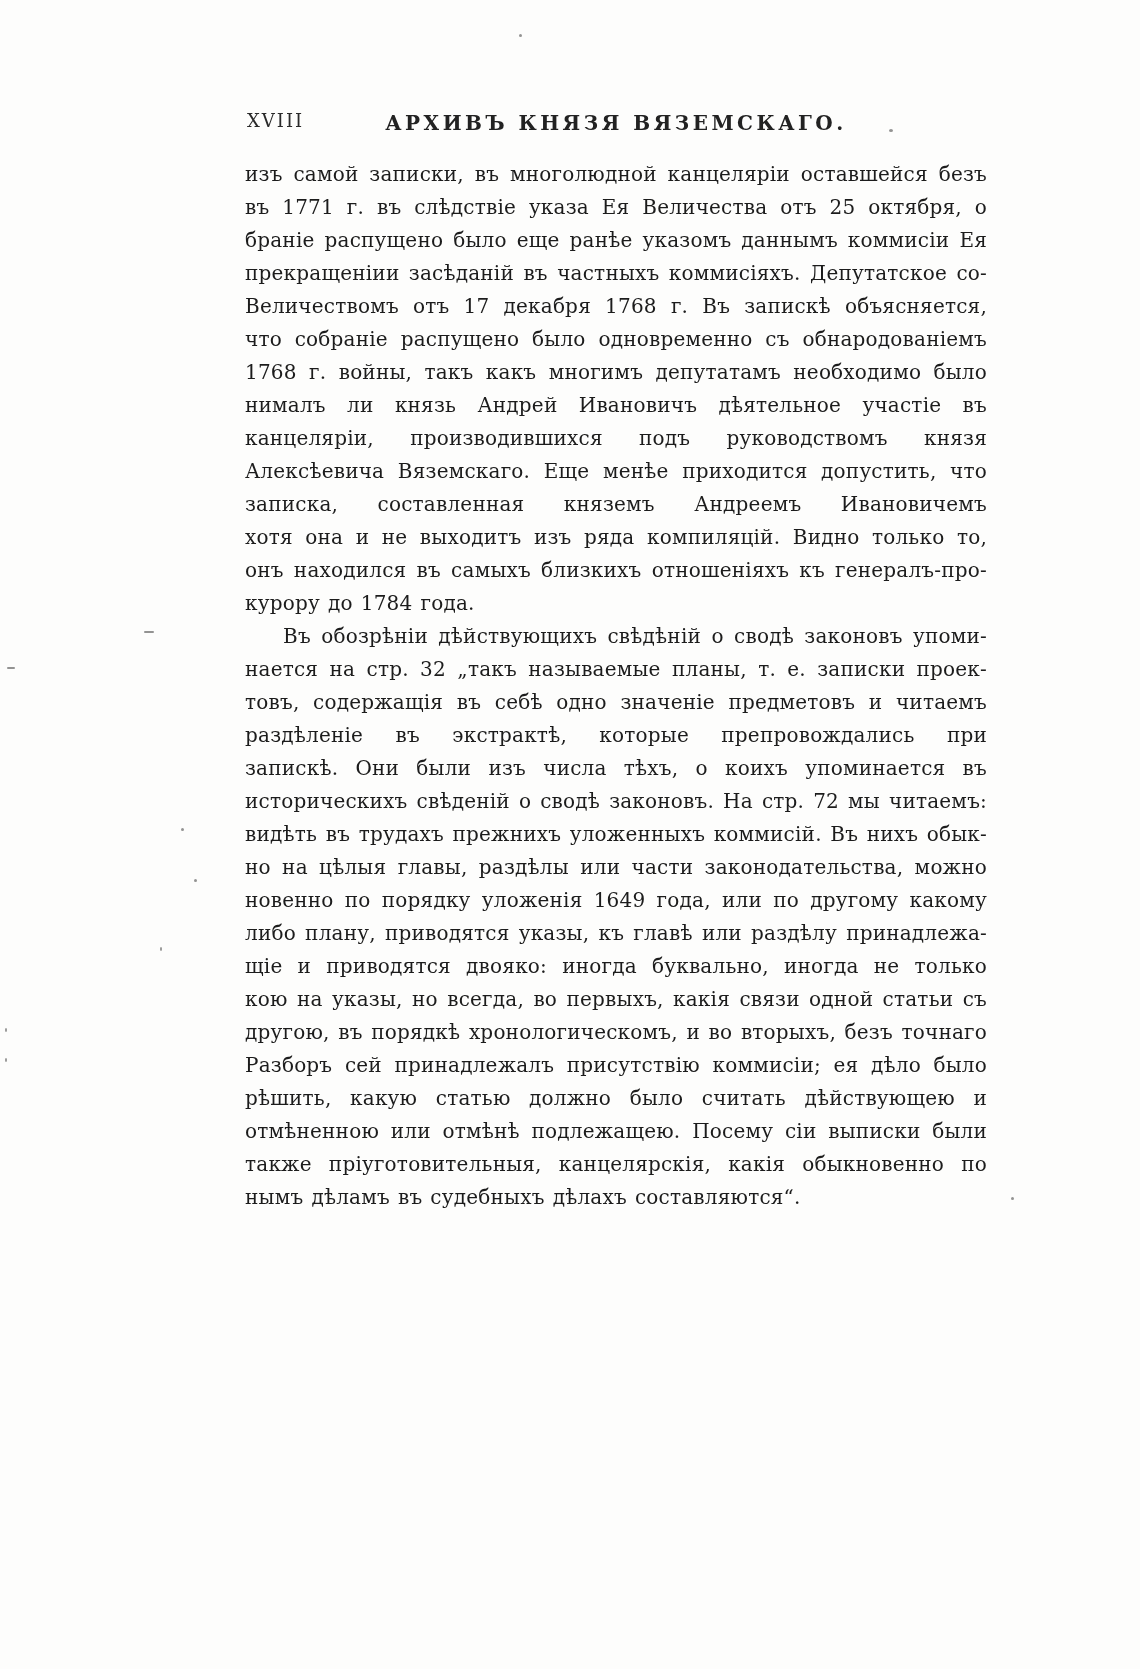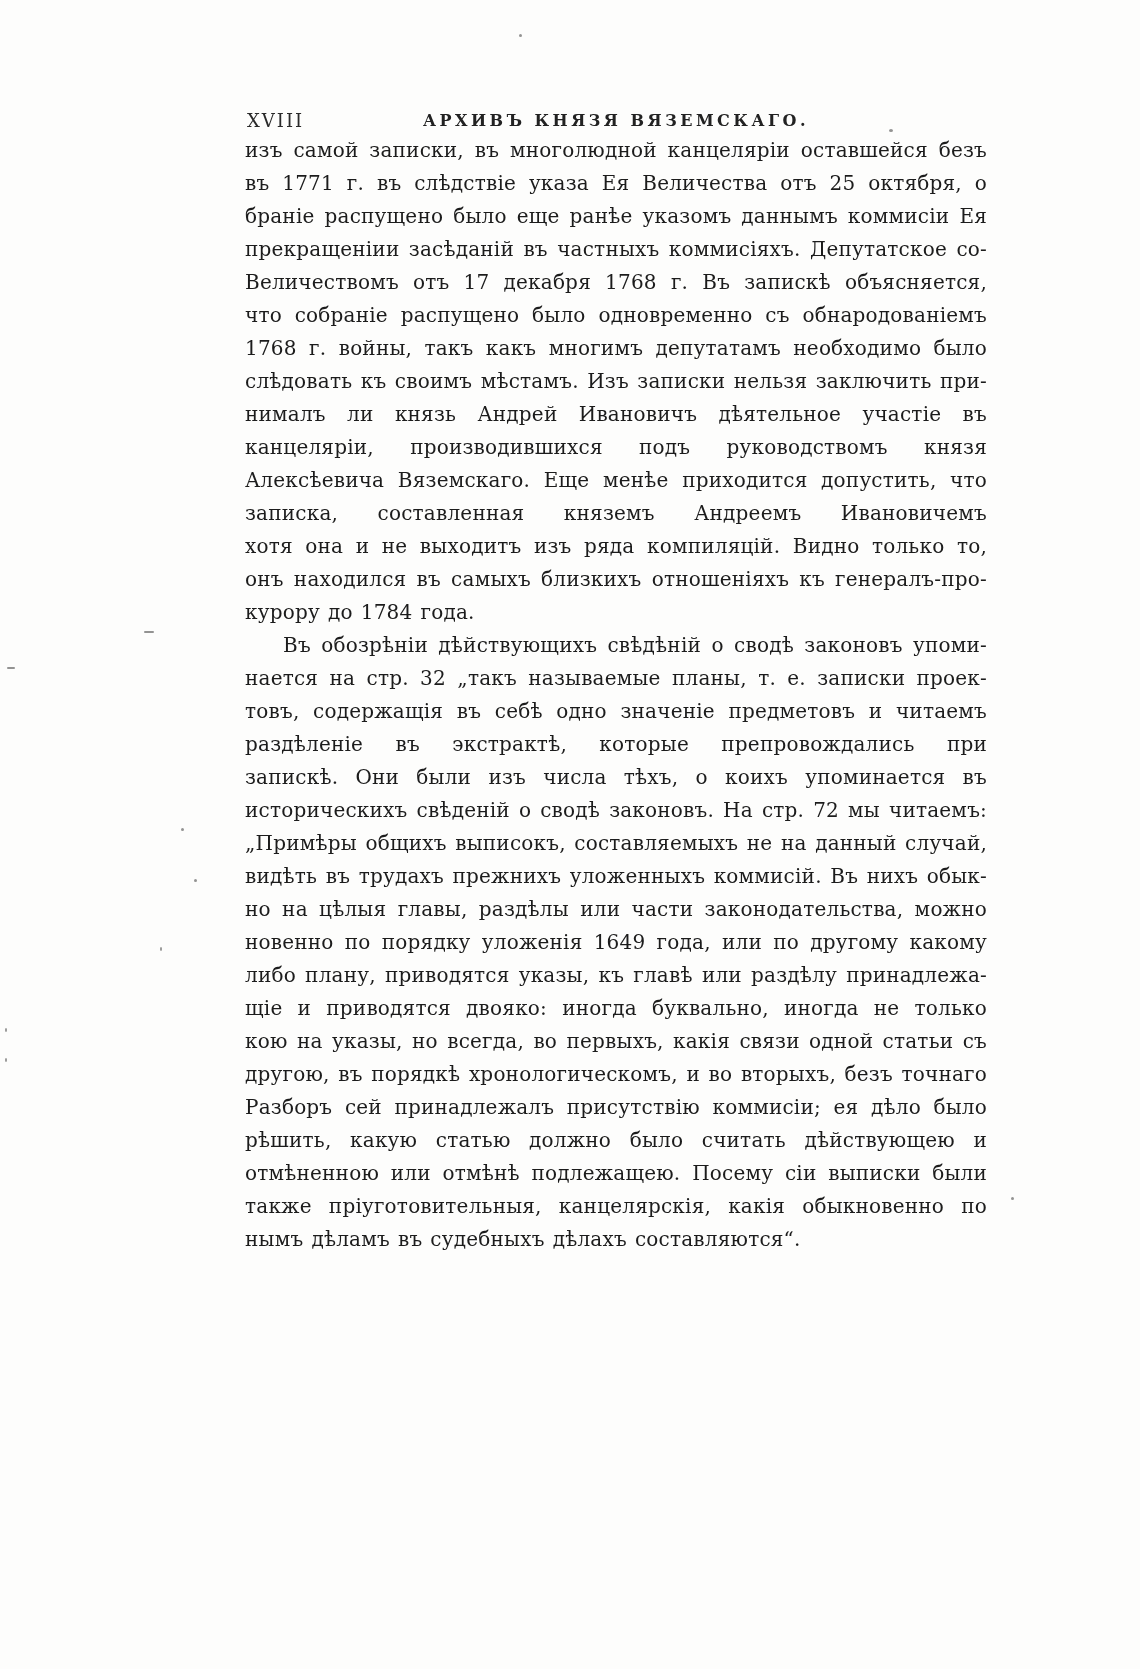--- a/index.html
+++ b/index.html
@@ -19,33 +19,34 @@
   }
   .text-block {
     position: absolute;
     left: 245px;
     top: 108px;
     width: 742px;
   }
   .header {
     position: relative;
     height: 26px;
+    margin-bottom: 24px;
   }
   .page-number {
     position: absolute;
     left: 2px;
     top: 2px;
     font-size: 18px;
     letter-spacing: 2px;
     color: #2a2a2a;
   }
   .header-title {
     display: block;
     text-align: center;
-    font-size: 16px;
+    font-size: 20px;
     font-weight: bold;
     letter-spacing: 3.5px;
     color: #222;
     padding-top: 3px;
   }
   .paragraph {
     font-size: 20px;
     line-height: 33px;
     letter-spacing: 0.2px;
     word-spacing: 1.5px;
@@ -87,38 +88,36 @@
     </div>
 
     <div class="paragraph paragraph-1">
         <div class="text-line">изъ самой записки, въ многолюдной канцеляріи оставшейся безъ дѣла</div>
         <div class="text-line">въ 1771 г. въ слѣдствіе указа Ея Величества отъ 25 октября, о</div>
         <div class="text-line">браніе распущено было еще ранѣе указомъ даннымъ коммисіи Ея</div>
         <div class="text-line">прекращеніии засѣданій въ частныхъ коммисіяхъ. Депутатское со-</div>
         <div class="text-line">Величествомъ отъ 17 декабря 1768 г. Въ запискѣ объясняется,</div>
         <div class="text-line">что собраніе распущено было одновременно съ обнародованіемъ въ</div>
         <div class="text-line">1768 г. войны, такъ какъ многимъ депутатамъ необходимо было</div>
-        <div class="text-line">слѣдовать къ своимъ мѣстамъ. Изъ записки нельзя заключить при-</div>
         <div class="text-line">нималъ ли князь Андрей Ивановичъ дѣятельное участіе въ работахъ</div>
         <div class="text-line">канцеляріи, производившихся подъ руководствомъ князя Александра</div>
         <div class="text-line">Алексѣевича Вяземскаго. Еще менѣе приходится допустить, что</div>
         <div class="text-line">записка, составленная княземъ Андреемъ Ивановичемъ Вяземскимъ,</div>
         <div class="text-line">хотя она и не выходитъ изъ ряда компиляцій. Видно только то, что</div>
         <div class="text-line">онъ находился въ самыхъ близкихъ отношеніяхъ къ генералъ-про-</div>
         <div class="text-line last">курору до 1784 года.</div>
       </div>
 
     <div class="paragraph paragraph-2">
         <div class="text-line">Въ обозрѣніи дѣйствующихъ свѣдѣній о сводѣ законовъ упоми-</div>
         <div class="text-line">нается на стр. 32 „такъ называемые планы, т. е. записки проек-</div>
         <div class="text-line">товъ, содержащія въ себѣ одно значеніе предметовъ и читаемъ ихъ</div>
         <div class="text-line">раздѣленіе въ экстрактѣ, которые препровождались при печатуемой нами</div>
         <div class="text-line">запискѣ. Они были изъ числа тѣхъ, о коихъ упоминается въ обозрѣніи</div>
         <div class="text-line">историческихъ свѣденій о сводѣ законовъ. На стр. 72 мы читаемъ:</div>
-        <div class="text-line">„Примѣры общихъ выписокъ, составляемыхъ не на данный случай,</div>
         <div class="text-line">видѣть въ трудахъ прежнихъ уложенныхъ коммисій. Въ нихъ обык-</div>
         <div class="text-line">но на цѣлыя главы, раздѣлы или части законодательства, можно</div>
         <div class="text-line">новенно по порядку уложенія 1649 года, или по другому какому</div>
         <div class="text-line">либо плану, приводятся указы, къ главѣ или раздѣлу принадлежа-</div>
         <div class="text-line">щіе и приводятся двояко: иногда буквально, иногда не только ссыл-</div>
         <div class="text-line">кою на указы, но всегда, во первыхъ, какія связи одной статьи съ</div>
         <div class="text-line">другою, въ порядкѣ хронологическомъ, и во вторыхъ, безъ точнаго</div>
         <div class="text-line">Разборъ сей принадлежалъ присутствію коммисіи; ея дѣло было</div>
         <div class="text-line">рѣшить, какую статью должно было считать дѣйствующею и какую</div>
         <div class="text-line">отмѣненною или отмѣнѣ подлежащею. Посему сіи выписки были</div>

